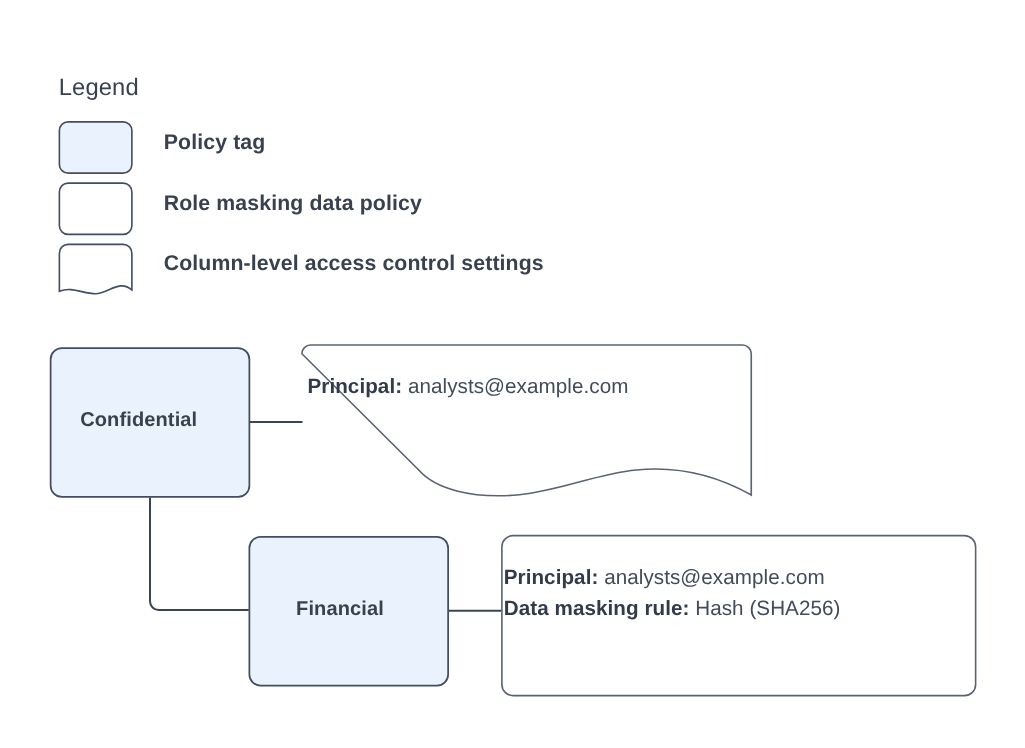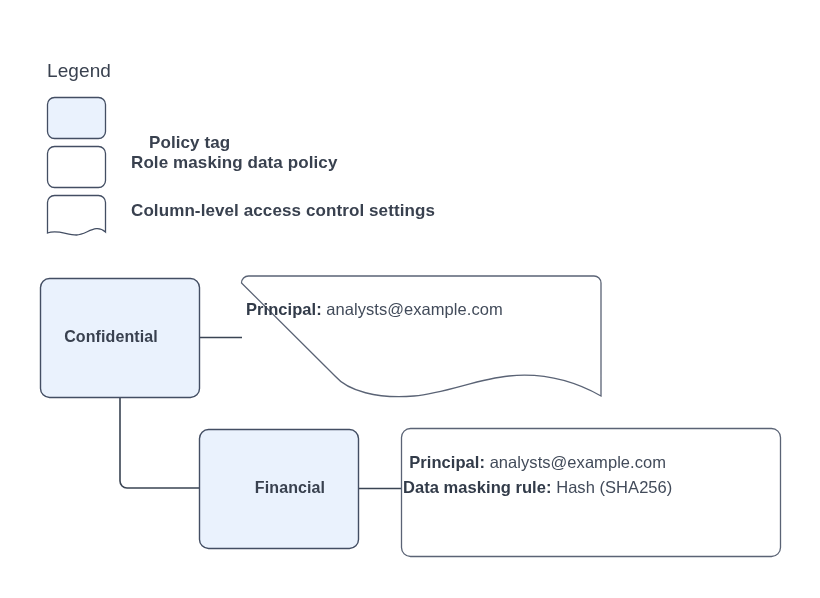--- a/index.html
+++ b/index.html
@@ -36,21 +36,21 @@
   }
 
   .legend-row-label {
     position: absolute;
     font-size: 17px;
     font-weight: bold;
     color: #39414f;
     white-space: nowrap;
     letter-spacing: 0.1px;
   }
-  .legend-row-label.r0 { left: 149px; top: 104px; margin-top: 29px; }
+  .legend-row-label.r0 { left: 131px; top: 104px; }
   .legend-row-label.r1 { left: 131px; top: 153px; }
   .legend-row-label.r2 { left: 131px; top: 201px; }
 
   
   .node-label {
     position: absolute;
     font-size: 16px;
     font-weight: bold;
     color: #39414f;
     text-align: center;
@@ -59,36 +59,35 @@
   }
   .node-label.confidential {
     left: 41px;
     top: 328px;
     width: 140px;
   }
   .node-label.financial {
     left: 200px;
     top: 479px;
     width: 144px;
-    padding-left: 18px;
   }
 
   
   .callout-text {
     position: absolute;
     font-size: 16.5px;
     color: #424b5a;
     white-space: nowrap;
     letter-spacing: 0.05px;
   }
   .callout-text b {
     font-weight: bold;
     color: #323b49;
   }
-  .callout-line { line-height: 25px; text-align: center; }
+  .callout-line { line-height: 25px; }
 
   #callout1-text { left: 246px; top: 297px; }
   #callout2-text { left: 403px; top: 450px; }
 </style>
 </head>
 <body>
 
 <svg id="canvas" viewBox="0 0 820 598" xmlns="http://www.w3.org/2000/svg">
 
   <rect x="47.5" y="97.5" width="58" height="41" rx="7" ry="7" fill="#eaf2fd" stroke="#434e63" stroke-width="1.3"></rect>

